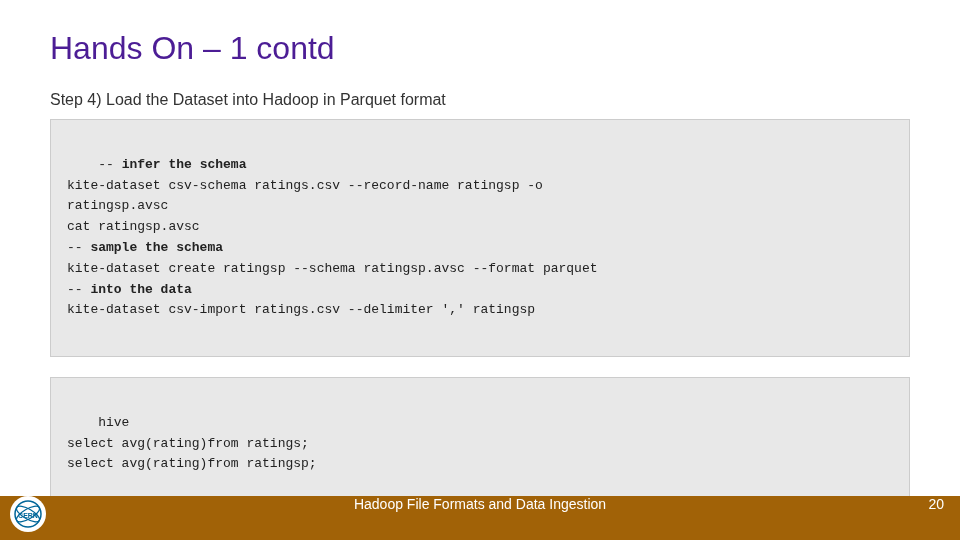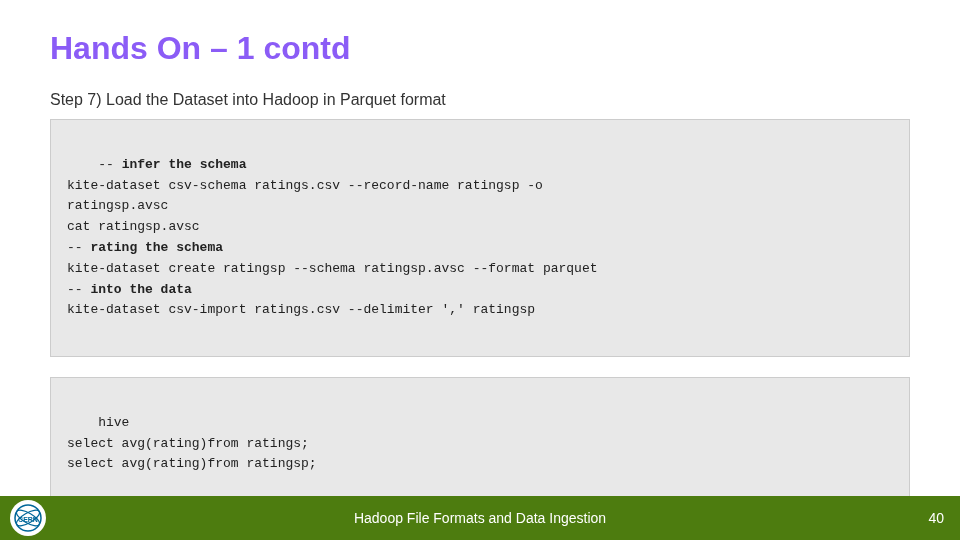--- a/index.html
+++ b/index.html
@@ -12,22 +12,22 @@
       position: relative;
       overflow: hidden;
     }
 
     .main-content {
       padding: 30px 50px 20px 50px;
     }
 
     .slide-title {
       font-size: 32px;
-      font-weight: 700;
-      color: #8b5cf6;
+      font-weight: 400;
+      color: #4c1d95;
       margin-bottom: 24px;
       font-family: Arial, Helvetica, sans-serif;
     }
 
     .step-label {
       font-size: 16px;
       color: #333333;
       margin-bottom: 10px;
       font-weight: 400;
     }
@@ -55,23 +55,22 @@
       font-weight: bold;
       text-align: right;
     }
 
     .footer {
       position: absolute;
       bottom: 0;
       left: 0;
       right: 0;
       height: 44px;
-      background: #4d7c0f;
+      background: #a16207;
       display: flex;
-      align-items: center;
       justify-content: space-between;
       padding: 0 16px 0 10px;
     }
 
     .footer-logo {
       width: 36px;
       height: 36px;
       background: #ffffff;
       border-radius: 50%;
       display: flex;
@@ -99,28 +98,28 @@
       text-align: right;
     }
   </style>
 </head>
 <body>
 
 <div class="main-content">
 
   <h1 class="slide-title">Hands On – 1 contd</h1>
 
-  <p class="step-label">Step 7) Load the Dataset into Hadoop in Parquet format</p>
+  <p class="step-label">Step 4) Load the Dataset into Hadoop in Parquet format</p>
 
   <div class="code-block">
     <span>-- <span class="bold">infer the schema</span>
 kite-dataset csv-schema ratings.csv --record-name ratingsp -o
 ratingsp.avsc
 cat ratingsp.avsc
--- <span class="bold">rating the schema</span>
+-- <span class="bold">sample the schema</span>
 kite-dataset create ratingsp --schema ratingsp.avsc --format parquet
 -- <span class="bold">into the data</span>
 kite-dataset csv-import ratings.csv --delimiter ',' ratingsp</span>
   </div>
 
 
   <div class="code-block">
     <span>hive
 select avg(rating)from ratings;
 select avg(rating)from ratingsp;</span>
@@ -131,14 +130,14 @@
 <div class="footer">
   <div class="footer-logo">
     <svg width="30" height="30" viewBox="0 0 30 30">
       <circle cx="15" cy="15" r="13" fill="none" stroke="#006699" stroke-width="1.5"></circle>
       <ellipse cx="15" cy="15" rx="13" ry="5" fill="none" stroke="#006699" stroke-width="1.2" transform="rotate(30 15 15)"></ellipse>
       <ellipse cx="15" cy="15" rx="13" ry="5" fill="none" stroke="#006699" stroke-width="1.2" transform="rotate(-30 15 15)"></ellipse>
       <text x="15" y="19" text-anchor="middle" font-size="7" fill="#006699" font-weight="bold">CERN</text>
     </svg>
   </div>
   <span class="footer-title">Hadoop File Formats and Data Ingestion</span>
-  <span class="footer-page">40</span>
+  <span class="footer-page">20</span>
 </div>
 
 </body></html>

